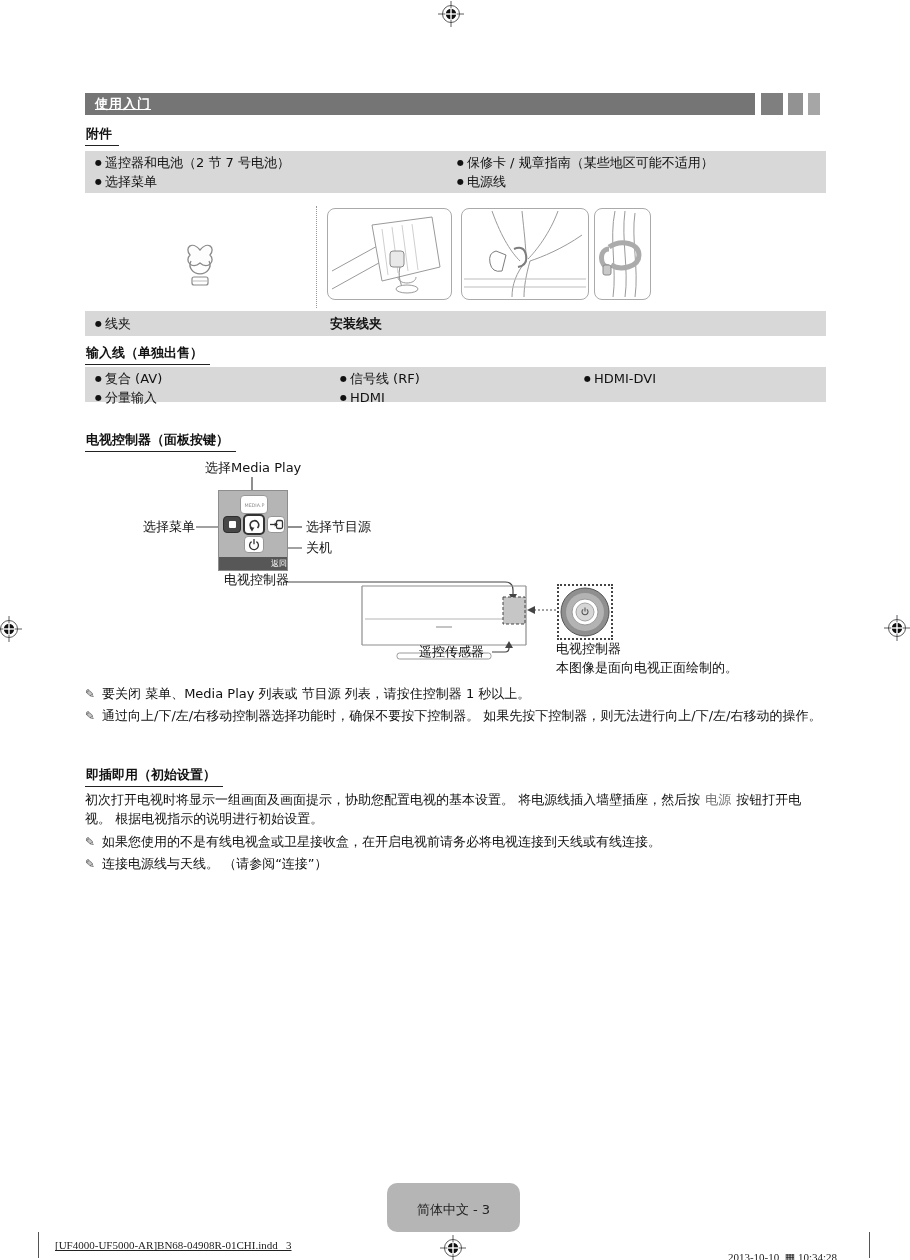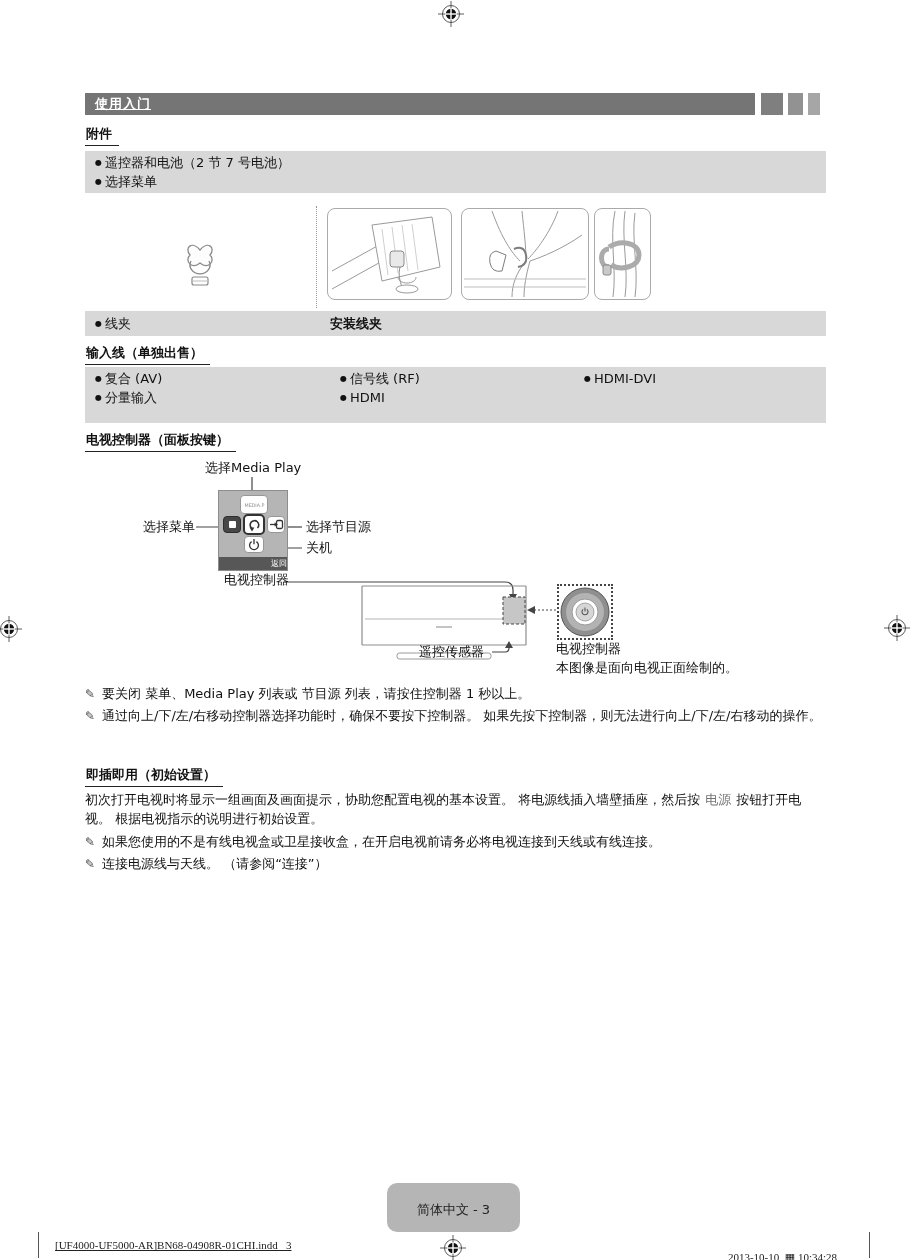--- a/index.html
+++ b/index.html
@@ -109,20 +109,24 @@
   </div>
 
   <div class="abs" style="left:85px;top:123px">
     <span class="sec-head">附件</span>
   </div>
   <div class="abs graybox" style="left:85px;top:151px;width:741px;height:42px">
     <div class="abs" style="left:10px;top:2px">
       <div class="bullet-line"><span class="blt">●</span><span>遥控器和电池（2 节 7 号电池）</span></div>
       <div class="bullet-line"><span class="blt">●</span><span>选择菜单</span></div>
     </div>
+    <div class="abs" style="left:372px;top:2px">
+      <div class="bullet-line"><span class="blt">●</span><span>保修卡 / 规章指南（某些地区可能不适用）</span></div>
+      <div class="bullet-line"><span class="blt">●</span><span>电源线</span></div>
+    </div>
   </div>
 
   <svg class="abs" style="left:183px;top:237px" width="34" height="56">
     <path d="M17,13 C9,3 1,11 7,18 C1,24 9,33 17,26 C25,33 33,24 27,18 C33,11 25,3 17,13 Z" fill="#fdfdfd" stroke="#8a8a8a" stroke-width="1.3"></path>
     <path d="M8,24 a10,9 0 1 0 18,0" fill="none" stroke="#8a8a8a" stroke-width="1.3"></path>
     <rect x="9" y="40" width="16" height="8" rx="2" fill="#fff" stroke="#8a8a8a" stroke-width="1.2"></rect>
     <line x1="9" y1="44" x2="25" y2="44" stroke="#bbb" stroke-width="1"></line>
   </svg>
   <div class="abs dotline-v" style="left:316px;top:206px;height:102px"></div>
 
@@ -169,21 +173,21 @@
   <div class="abs graybox" style="left:85px;top:311px;width:741px;height:25px">
     <div class="abs bullet-line" style="left:10px;top:3px">
       <span class="blt">●</span><span>线夹</span>
     </div>
     <div class="abs bullet-line caption-bold" style="left:245px;top:3px">安装线夹</div>
   </div>
 
   <div class="abs" style="left:85px;top:342px">
     <span class="sec-head">输入线（单独出售）</span>
   </div>
-  <div class="abs graybox" style="left:85px;top:367px;width:741px;height:56px">
+  <div class="abs graybox" style="left:85px;top:367px;width:741px;height:35px">
     <div class="abs" style="left:10px;top:2px">
       <div class="bullet-line"><span class="blt">●</span><span>复合 (AV)</span></div>
       <div class="bullet-line"><span class="blt">●</span><span>分量输入</span></div>
     </div>
     <div class="abs" style="left:255px;top:2px">
       <div class="bullet-line"><span class="blt">●</span><span>信号线 (RF)</span></div>
       <div class="bullet-line"><span class="blt">●</span><span>HDMI</span></div>
     </div>
     <div class="abs" style="left:499px;top:2px">
       <div class="bullet-line"><span class="blt">●</span><span>HDMI-DVI</span></div>

